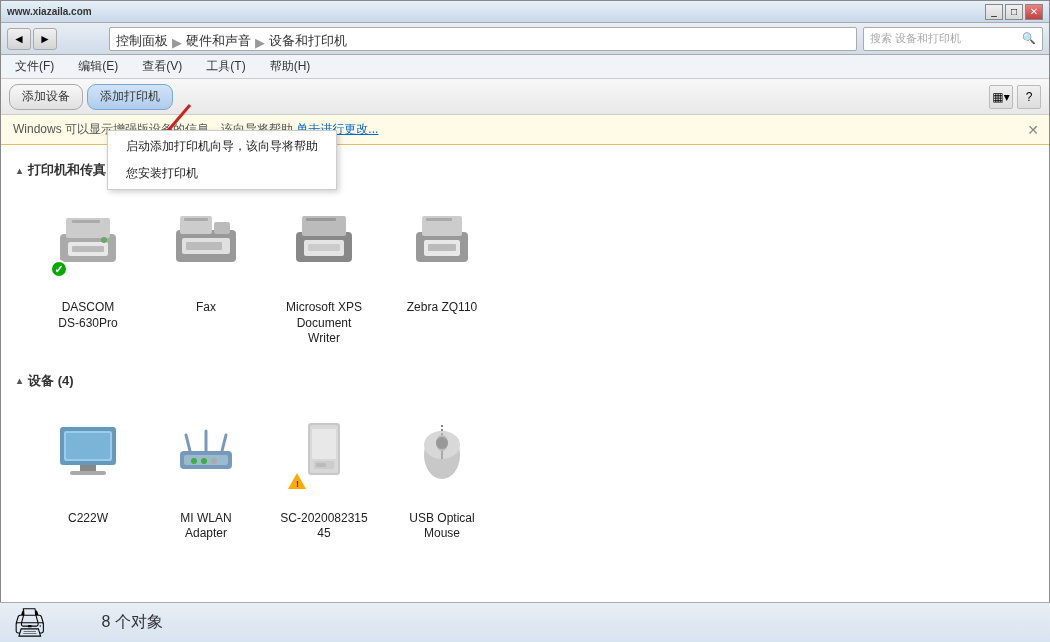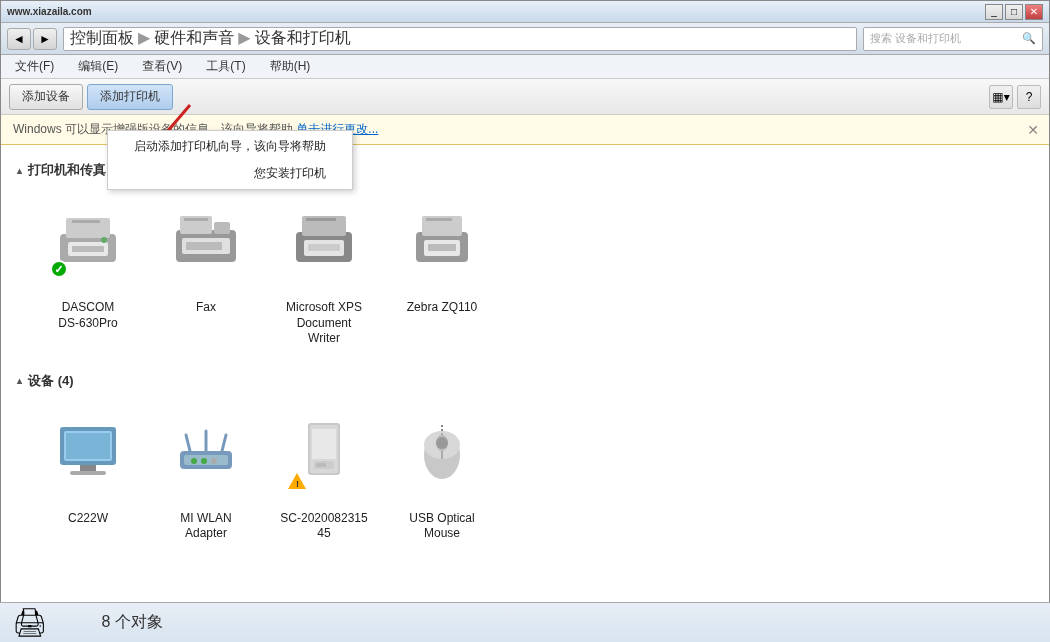--- a/index.html
+++ b/index.html
@@ -70,25 +70,26 @@
       justify-content: center;
       font-size: 12px;
       cursor: pointer;
     }
     .breadcrumb-bar {
       flex: 1;
       height: 24px;
       border: 1px solid #aaa;
       background: white;
       display: flex;
-      align-items: flex-start;
+      align-items: flex-end;
       padding: 0 6px;
-      font-size: 16px;
+      font-size: 13px;
       color: #333;
       border-radius: 2px;
+      margin-left: 46px;
     }
     .breadcrumb-sep { color: #999; margin: 0 4px; }
     .search-bar {
       width: 180px;
       height: 24px;
       border: 1px solid #aaa;
       background: white;
       border-radius: 2px;
       display: flex;
       align-items: center;
@@ -122,21 +123,21 @@
       align-items: center;
       padding: 0 8px;
       border-bottom: 1px solid #ccc;
       gap: 4px;
     }
     .toolbar-btn {
       height: 26px;
       padding: 0 12px;
       border: 1px solid #aaa;
       background: linear-gradient(to bottom, #f8f8f8, #e0e0e0);
-      border-radius: 3px;
+      border-radius: 9px;
       font-size: 12px;
       color: #333;
       cursor: pointer;
     }
     .toolbar-btn.active {
       background: linear-gradient(to bottom, #d0e4f8, #b0ccec);
       border-color: #7aa8d0;
     }
     .toolbar-right {
       margin-left: auto;
@@ -282,22 +283,21 @@
     
     .tooltip-menu {
       position: absolute;
       top: 130px;
       left: 107px;
       background: white;
       border: 1px solid #ccc;
       box-shadow: 2px 2px 6px rgba(0,0,0,0.2);
       z-index: 100;
       min-width: 160px;
-      padding: 2px 12px;
-      text-align: right;
+      padding: 2px 4px;
     }
     .tooltip-item {
       padding: 5px 14px;
       font-size: 12px;
       color: #222;
       cursor: pointer;
     }
 
     
     .red-arrow {

